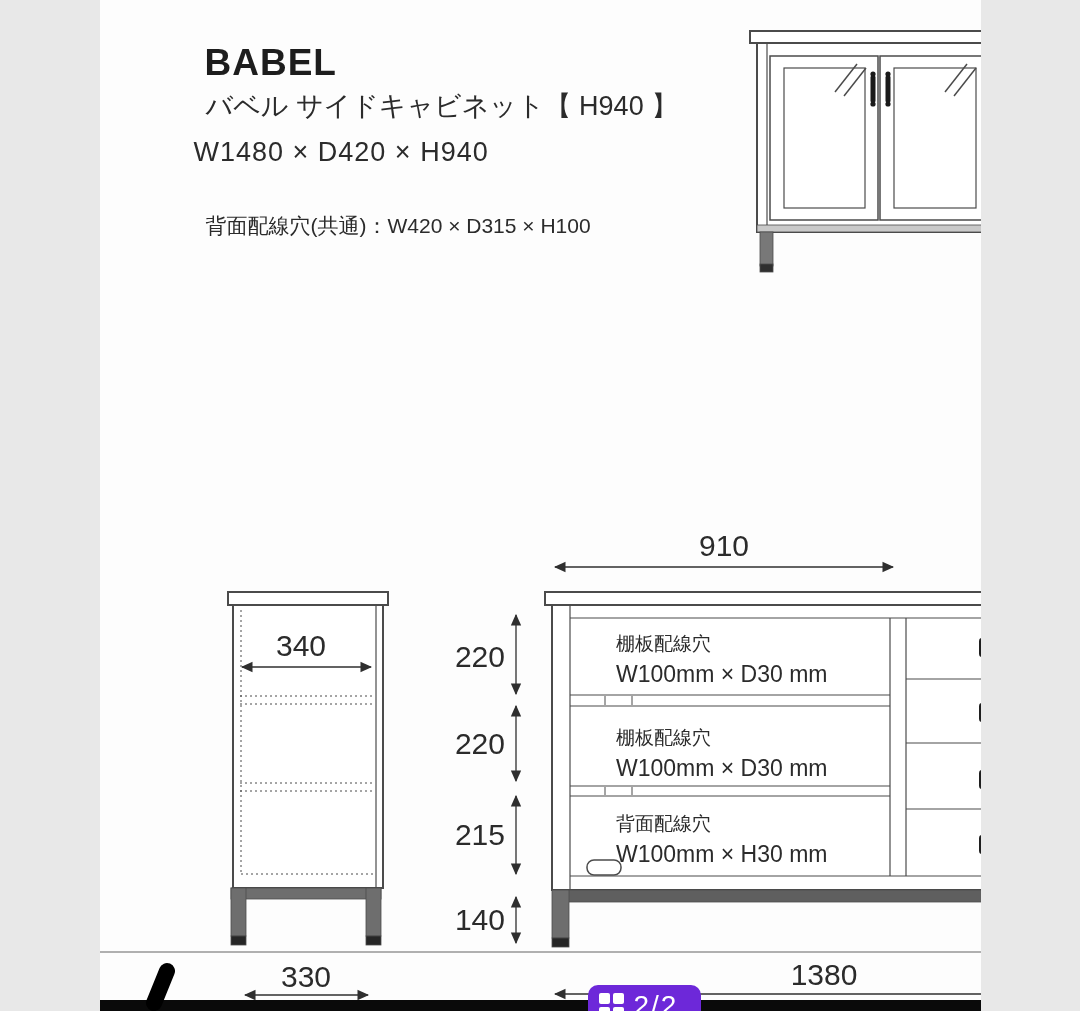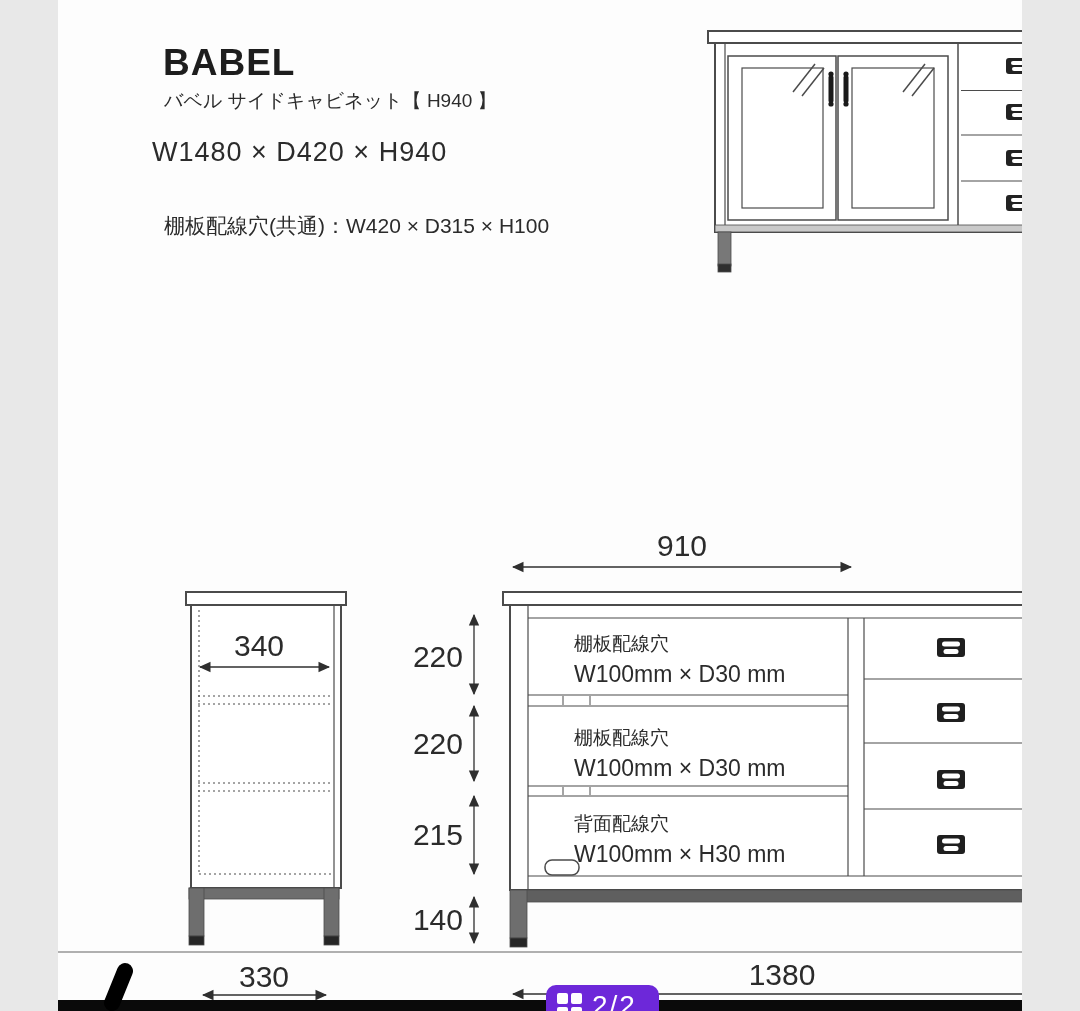--- a/index.html
+++ b/index.html
@@ -1,25 +1,25 @@
 <!DOCTYPE html>
 <html><head>
 <meta charset="utf-8">
 <style>
   html,body{margin:0;padding:0;background:#e8e8e8;}
   .stage{
-    position:relative;width:964px;height:1011px;margin:0 auto;
+    position:relative;width:881px;height:1011px;margin:0 auto;
     background:#fdfdfd;overflow:hidden;
     font-family:"Liberation Sans","DejaVu Sans",sans-serif;
     color:#2b2b2b;
   }
   .abs{position:absolute;}
   
   .brand{left:105px;top:42px;font-size:37px;font-weight:bold;letter-spacing:1px;color:#1d1d1d;}
-  .subtitle{left:106px;top:88px;font-size:19px;color:#2b2b2b;}
+  .subtitle{left:106px;top:88px;font-size:27px;color:#2b2b2b;}
   .overall{left:94px;top:137px;font-size:27px;color:#2b2b2b;letter-spacing:1px;}
   .inner{left:106px;top:212px;font-size:21px;color:#2b2b2b;}
   
   svg.art{position:absolute;left:0;top:0;}
   svg.art text{fill:#2b2b2b;}
   .dimnum{font-size:30px;}
   .note-title{font-size:19px;}
   .note-size{font-size:23px;}
   .unit{font-size:24px;}
   
@@ -38,21 +38,21 @@
   .badge .pg{position:absolute;left:46px;top:5px;font-size:28px;color:#ffffff;letter-spacing:2px;}
 </style>
 </head>
 <body>
 
 <div class="stage">
 
   <div class="abs brand">BABEL</div>
   <div class="abs subtitle">バベル サイドキャビネット【 H940 】</div>
   <div class="abs overall">W1480 × D420 × H940</div>
-  <div class="abs inner">棚板配線穴(共通)：W420 × D315 × H100</div>
+  <div class="abs inner">背面配線穴(共通)：W420 × D315 × H100</div>
 
   <svg class="art" width="1080" height="1011" viewBox="0 0 1080 1011">
     <defs>
       <marker id="arr" viewBox="0 0 10 10" refX="9" refY="5" markerWidth="9" markerHeight="9" orient="auto-start-reverse">
         <path d="M0,0.6 L10,5 L0,9.4 z" fill="#2f2f2f"></path>
       </marker>
     </defs>
 
     <line x1="0" y1="952" x2="1080" y2="952" stroke="#b0b0b0" stroke-width="2"></line>
 

